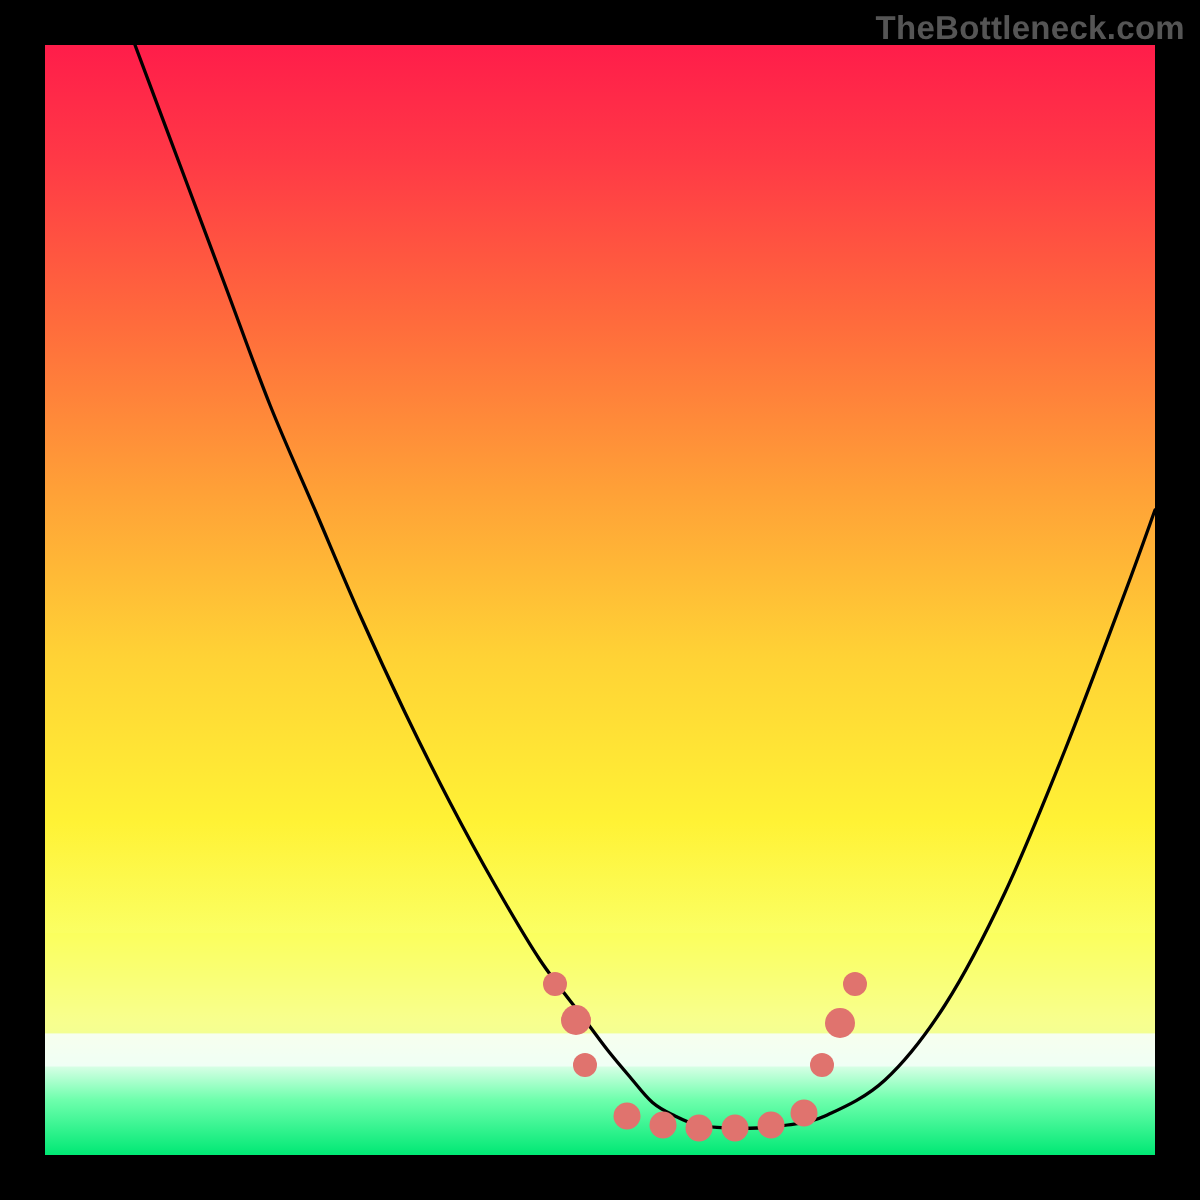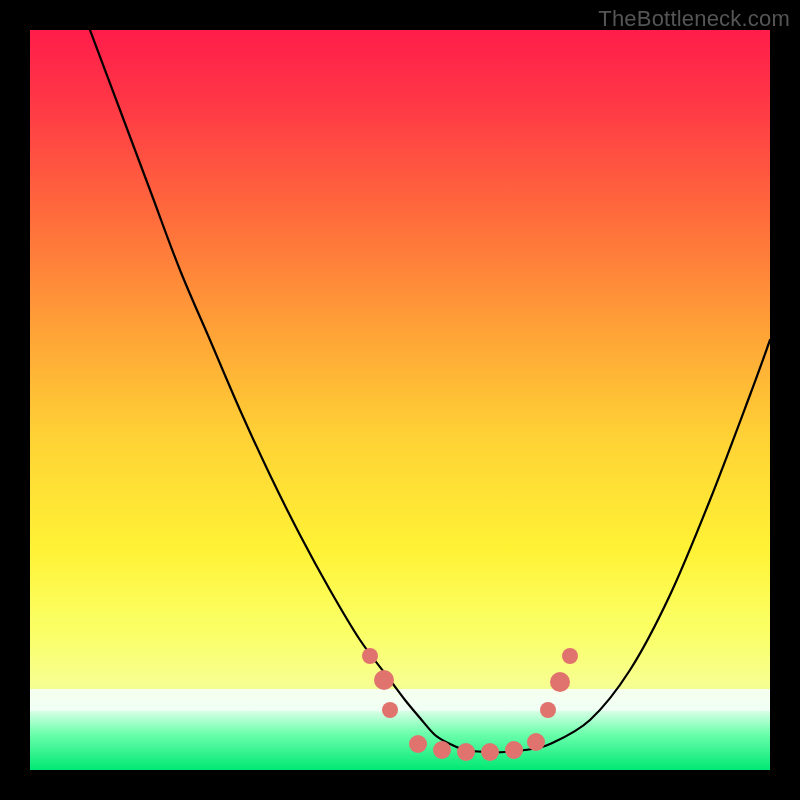--- a/index.html
+++ b/index.html
@@ -52,21 +52,21 @@
     height: 3%;
     background: #ffffff;
     opacity: 0.6;
   }
   .watermark {
     position: absolute;
     top: 6px;
     right: 10px;
     color: #555;
     font-size: 22px;
-    font-weight: 400;
+    font-weight: 700;
     letter-spacing: 0.2px;
     user-select: none;
   }
   svg.curve {
     position: absolute;
     inset: 0;
   }
   .dot {
     fill: #e0736e;
   }

